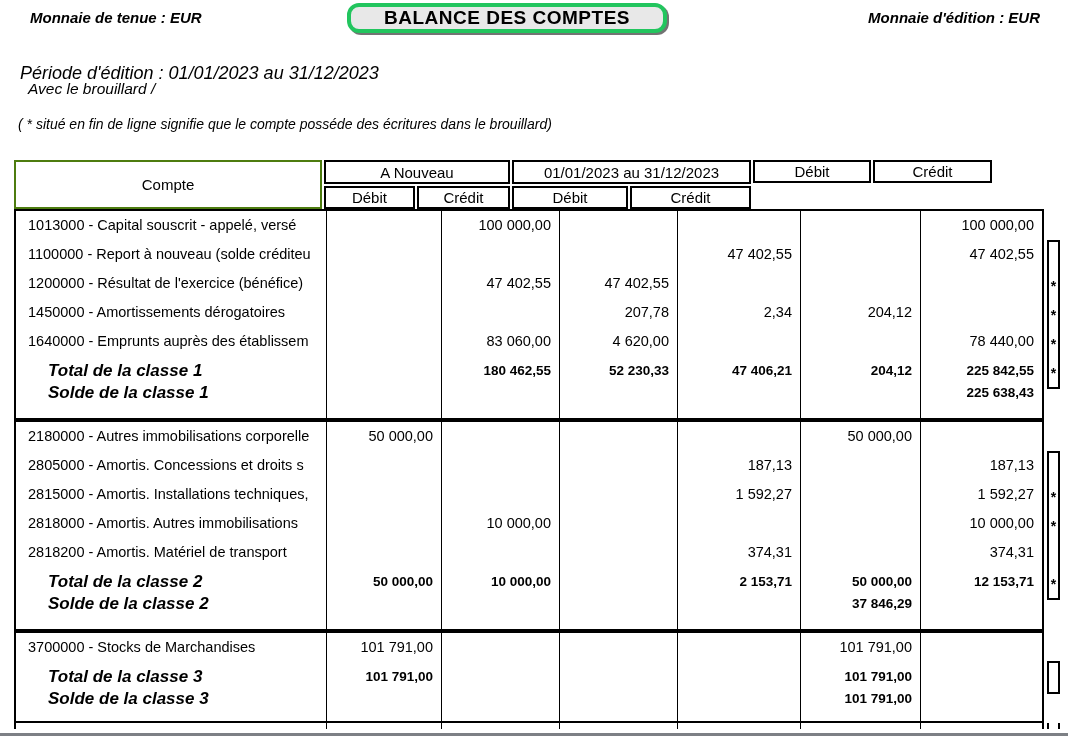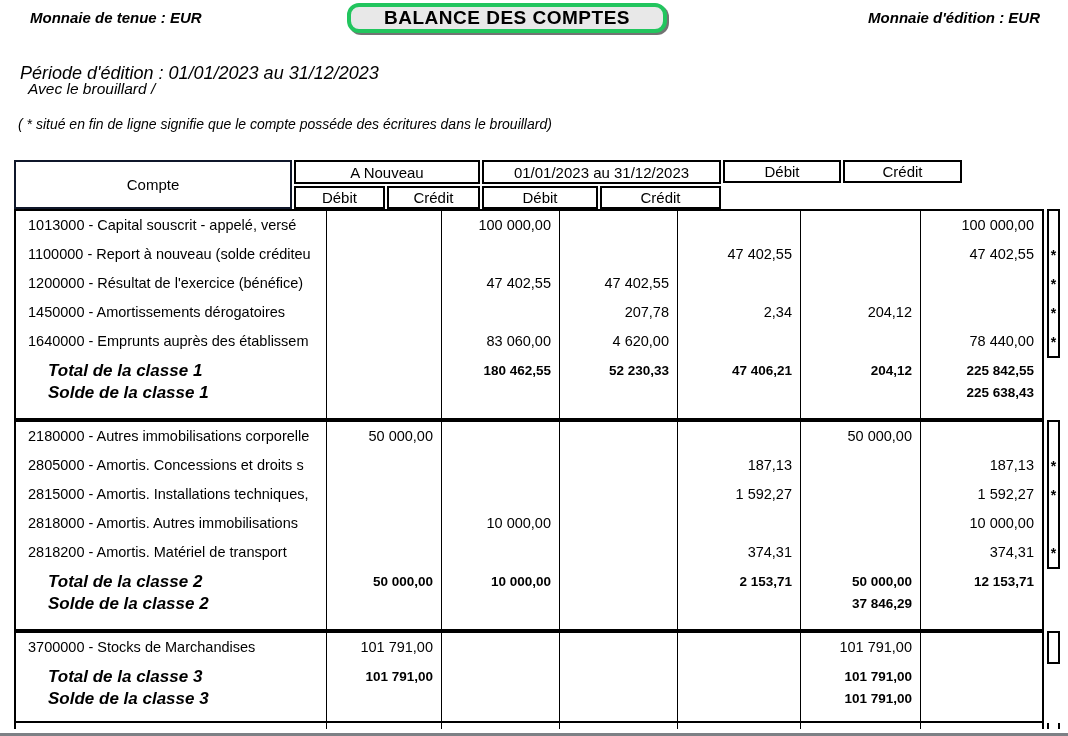--- a/index.html
+++ b/index.html
@@ -45,22 +45,22 @@
     position: absolute; left: 18px; top: 116px;
     font-size: 14px; font-style: italic; white-space: nowrap;
   }
 
   
   .bal-table { position: absolute; left: 14px; top: 160px; }
 
   
   .thead { display: flex; gap: 2px; height: 49px; }
   .compte-head {
-    width: 278px; height: 49px;
-    border: 2px solid #0f172a;
+    width: 308px; height: 49px;
+    border: 2px solid #4d7c0f;
     display: flex; align-items: center; justify-content: center;
     font-size: 15px;
   }
   .group-col { display: flex; flex-direction: column; gap: 2px; }
   .group-col.g0 { width: 186px; }
   .group-col.g1 { width: 239px; }
   .group-col.g2 { width: 239px; }
   .group-label {
     height: 24px; border: 2px solid #000;
     display: flex; align-items: center; justify-content: center;
@@ -71,21 +71,21 @@
     border: 2px solid #000;
     display: flex; align-items: center; justify-content: center;
     font-size: 15px;
   }
   .g0 .sub-cell.s0 { width: 113px; } .g0 .sub-cell.s1 { width: 116px; }
   .g1 .sub-cell.s0 { width: 116px; } .g1 .sub-cell.s1 { width: 121px; }
   .g2 .sub-cell.s0 { width: 118px; } .g2 .sub-cell.s1 { width: 119px; }
 
   
   .tbody { display: flex; flex-direction: column; }
-  .section { display: flex; align-items: flex-start; }
+  .section { display: flex; align-items: center; }
   .section-main {
     width: 1030px;
     border: 2px solid #000;
     display: flex; flex-direction: column;
     background: #fff;
   }
   .trow { display: flex; height: 29px; }
   .cell {
     border-right: 1px solid #000;
     overflow: hidden; white-space: nowrap;

